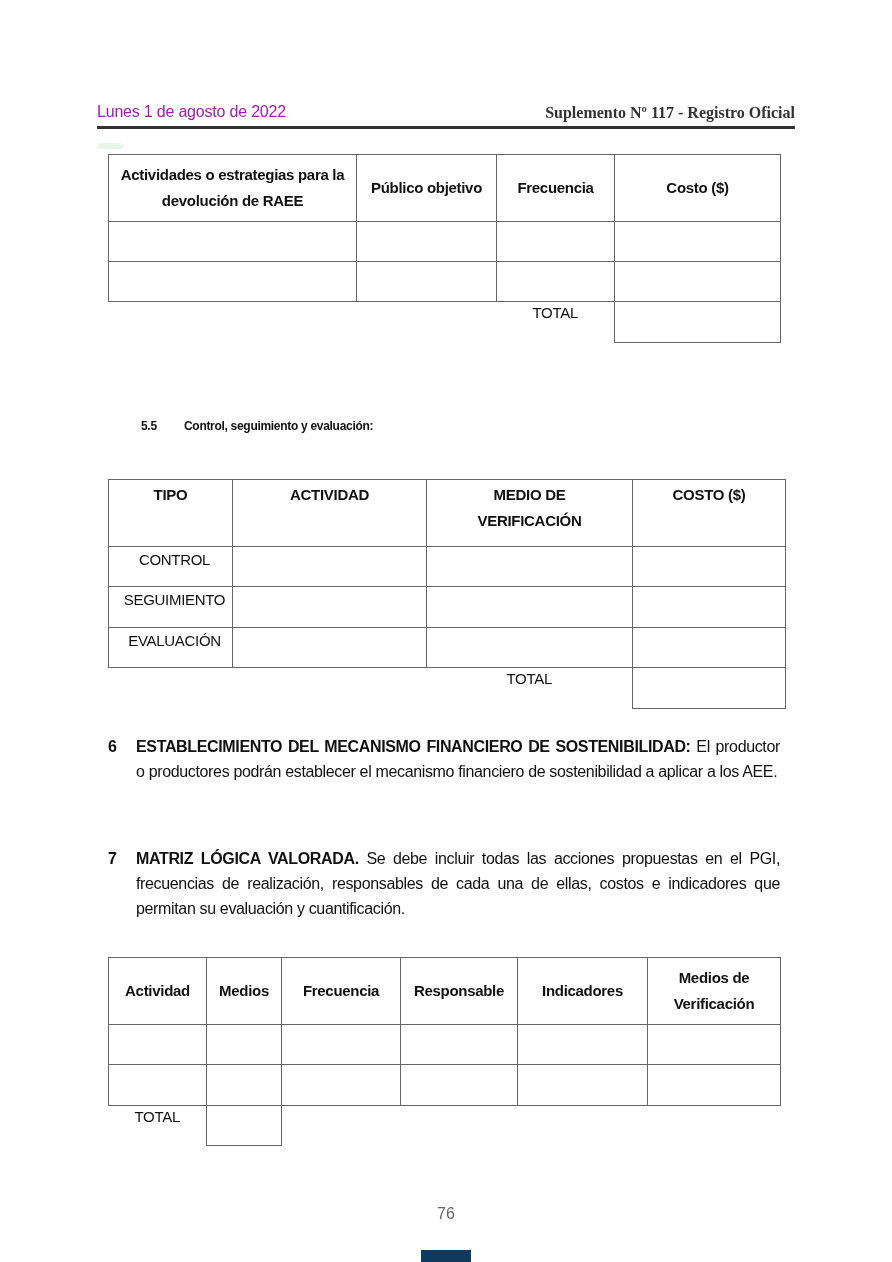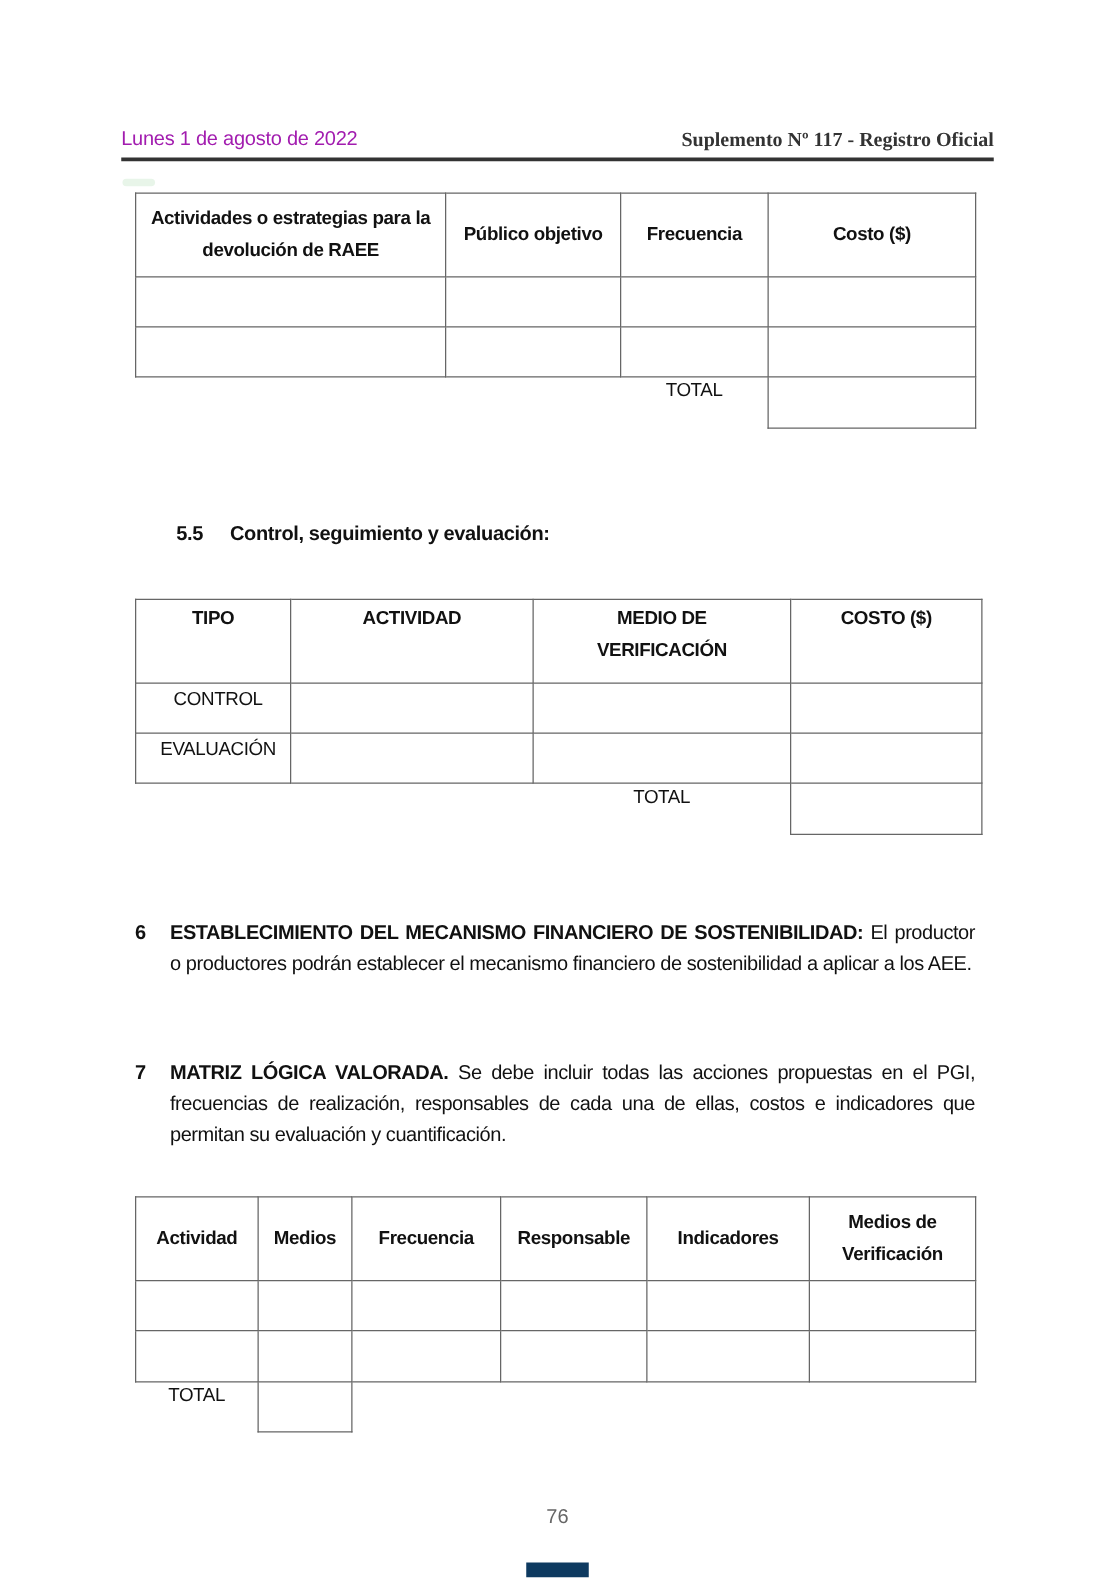--- a/index.html
+++ b/index.html
@@ -15,21 +15,21 @@
   table.doc th { font-weight: bold; text-align: center; line-height: 26px; font-size: 15px; letter-spacing: -0.3px; }
   table.doc td.nob { border: none; }
   table.doc td.lbl { text-align: center; padding-left: 8px; vertical-align: top; padding-top: 4px; font-size: 15px; letter-spacing: -0.3px; }
   .total-lbl { font-size: 15px; letter-spacing: -0.3px; text-align: center; vertical-align: top !important; padding-top: 2px !important; }
 
   #t1 { left: 108px; top: 154px; width: 672px; }
   #t2 { left: 108px; top: 479px; width: 677px; }
   #t2 th { vertical-align: top; padding-top: 2px; }
   #t3 { left: 108px; top: 957px; width: 672px; }
 
-  .section-h { left: 141px; top: 419px; font-weight: bold; font-size: 16px; letter-spacing: -0.3px; }
+  .section-h { left: 141px; top: 419px; font-weight: bold; font-size: 12px; letter-spacing: -0.3px; }
   .section-h .num { display: inline-block; width: 43px; }
 
   .para { left: 108px; width: 672px; font-size: 16px; line-height: 25px; letter-spacing: -0.35px; }
   .para .n { position: absolute; left: 0; top: 0; font-weight: bold; }
   .para .body { margin-left: 28px; text-align: justify; }
   .para b { font-weight: bold; }
   #p6 { top: 734px; }
   #p7 { top: 846px; }
 
   .page-num { left: 0; width: 892px; top: 1205px; text-align: center; font-size: 16px; color: #666; }
@@ -95,20 +95,26 @@
     <th>ACTIVIDAD</th>
     <th style="padding-left:30px;padding-right:30px;margin-top:36px;">MEDIO DE VERIFICACIÓN</th>
     <th>COSTO ($)</th>
   </tr>
   <tr style="height:40px">
     <td class="lbl">CONTROL</td>
     <td></td>
     <td></td>
     <td></td>
   </tr>
+  <tr style="height:41px">
+    <td class="lbl">SEGUIMIENTO</td>
+    <td></td>
+    <td></td>
+    <td></td>
+  </tr>
   <tr style="height:40px">
     <td class="lbl">EVALUACIÓN</td>
     <td></td>
     <td></td>
     <td></td>
   </tr>
   <tr style="height:41px">
     <td class="nob"></td>
     <td class="nob"></td>
     <td class="nob total-lbl">TOTAL</td>

